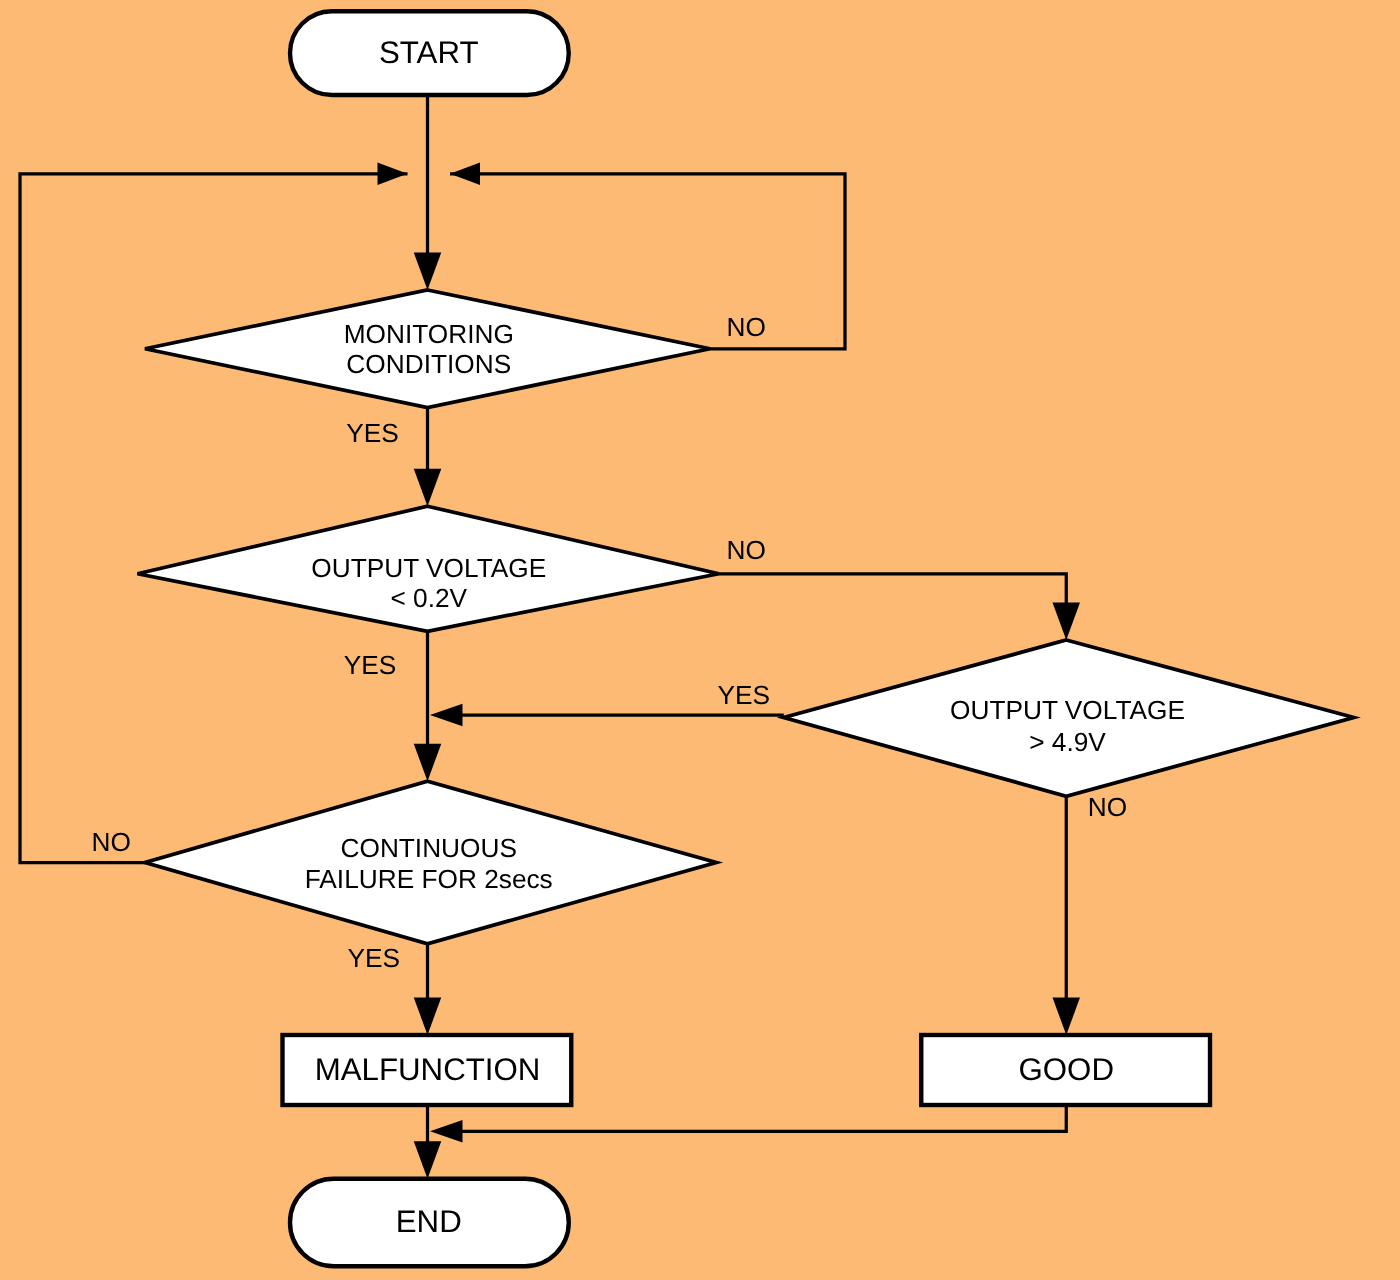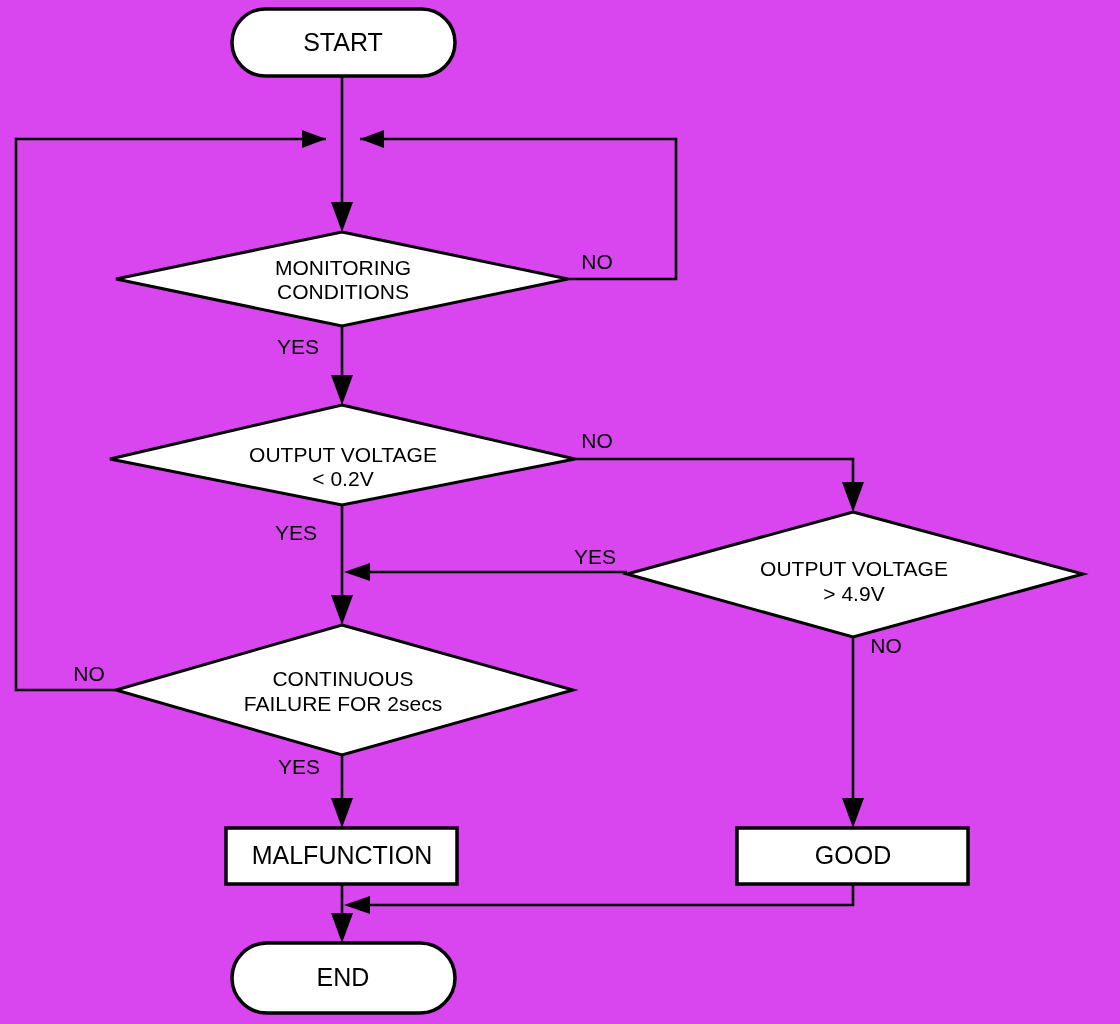--- a/index.html
+++ b/index.html
@@ -7,21 +7,21 @@
     padding: 0;
     background: #ffffff;
   }
   body {
     font-family: "Liberation Sans", sans-serif;
   }
   #flowchart-root {
     position: relative;
     width: 1120px;
     height: 1024px;
-    background: #d946ef;
+    background: #fdba74;
     overflow: hidden;
   }
   #flow-svg {
     position: absolute;
     left: 0;
     top: 0;
     width: 1120px;
     height: 1024px;
     display: block;
   }

